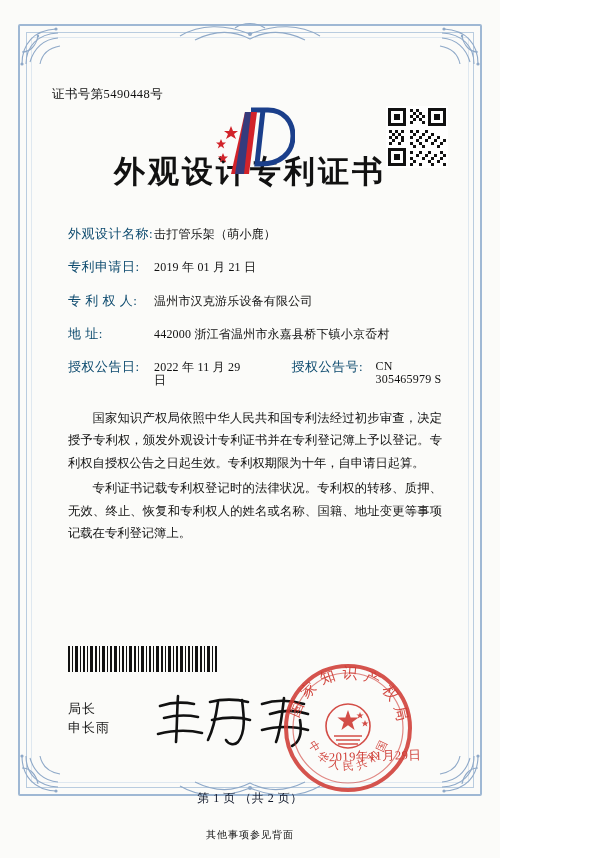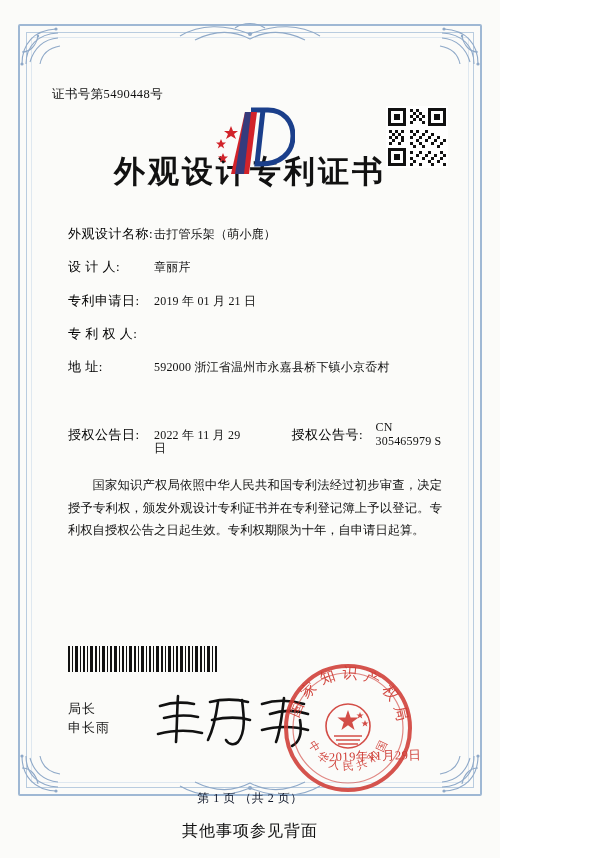--- a/index.html
+++ b/index.html
@@ -122,32 +122,31 @@
   .field-row {
     display: flex;
     align-items: baseline;
     margin-bottom: 19px;
   }
   .field-label {
     width: 86px;
     flex: 0 0 86px;
     font-size: 13px;
     letter-spacing: 0.5px;
-    color: #000000;
+    color: #0c4a6e;
   }
   .field-value {
     font-size: 12px;
     color: #111;
     letter-spacing: 0.2px;
   }
   .field-row.two-col .sub {
     margin-left: 44px;
     display: flex;
-    align-items: center;
-    margin-top: 28px;
+    align-items: flex-start;
   }
   .field-row.two-col .sub .field-label {
     width: 84px;
     flex: 0 0 84px;
   }
 
   .paragraphs {
     padding-left: 16px;
     padding-right: 6px;
     font-size: 12.3px;
@@ -210,21 +209,21 @@
     font-size: 12px;
     color: #0f172a;
     letter-spacing: 0.5px;
   }
   .footer-note {
     position: absolute;
     left: 0;
     right: 0;
     bottom: 16px;
     text-align: center;
-    font-size: 16px;
+    font-size: 10px;
     color: #111;
     letter-spacing: 1px;
     margin-top: 14px;
   }
 </style>
 </head>
 <body>
 
 <div class="page">
 
@@ -419,46 +418,44 @@
     </div>
 
     <div class="title">外观设计专利证书</div>
 
     <div class="fields">
       <div class="field-row">
         <div class="field-label">外观设计名称:</div>
         <div class="field-value">击打管乐架（萌小鹿）</div>
       </div>
       <div class="field-row">
-        <div class="field-label">设 计 人:</div>
-        <div class="field-value">章丽芹</div>
-      </div>
-      <div class="field-row">
         <div class="field-label">专利申请日:</div>
         <div class="field-value">2019 年 01 月 21 日</div>
       </div>
       <div class="field-row">
         <div class="field-label">专 利 权 人:</div>
+        <div class="field-value">温州市汉克游乐设备有限公司</div>
       </div>
       <div class="field-row">
         <div class="field-label">地      址:</div>
-        <div class="field-value">592000 浙江省温州市永嘉县桥下镇小京岙村</div>
+        <div class="field-value">442000 浙江省温州市永嘉县桥下镇小京岙村</div>
       </div>
       <div class="field-row two-col">
         <div class="field-label">授权公告日:</div>
         <div class="field-value">2022 年 11 月 29 日</div>
         <div class="sub">
           <div class="field-label">授权公告号:</div>
           <div class="field-value">CN 305465979 S</div>
         </div>
       </div>
     </div>
 
     <div class="paragraphs">
       <p>国家知识产权局依照中华人民共和国专利法经过初步审查，决定授予专利权，颁发外观设计专利证书并在专利登记簿上予以登记。专利权自授权公告之日起生效。专利权期限为十年，自申请日起算。</p>
+      <p>专利证书记载专利权登记时的法律状况。专利权的转移、质押、无效、终止、恢复和专利权人的姓名或名称、国籍、地址变更等事项记载在专利登记簿上。</p>
     </div>
 
   </div>
 
   <div class="barcode">
     <svg width="150" height="26" viewBox="0 0 150 26" shape-rendering="crispEdges">
       <g fill="#111">
         <rect x="0" y="0" width="2" height="26"></rect>
           <rect x="4" y="0" width="1" height="26"></rect>
         <rect x="7" y="0" width="3" height="26"></rect>

